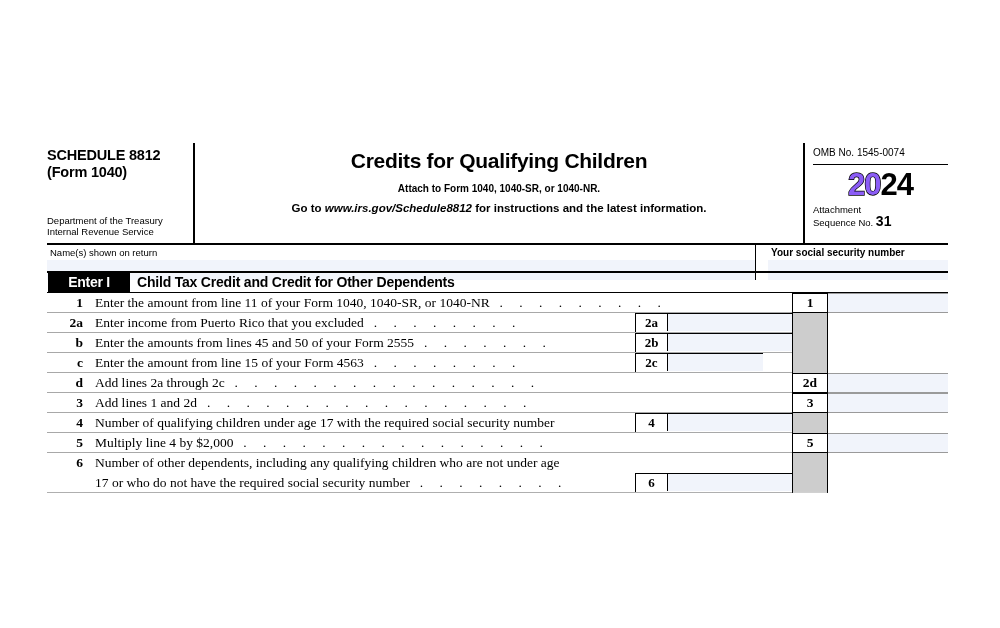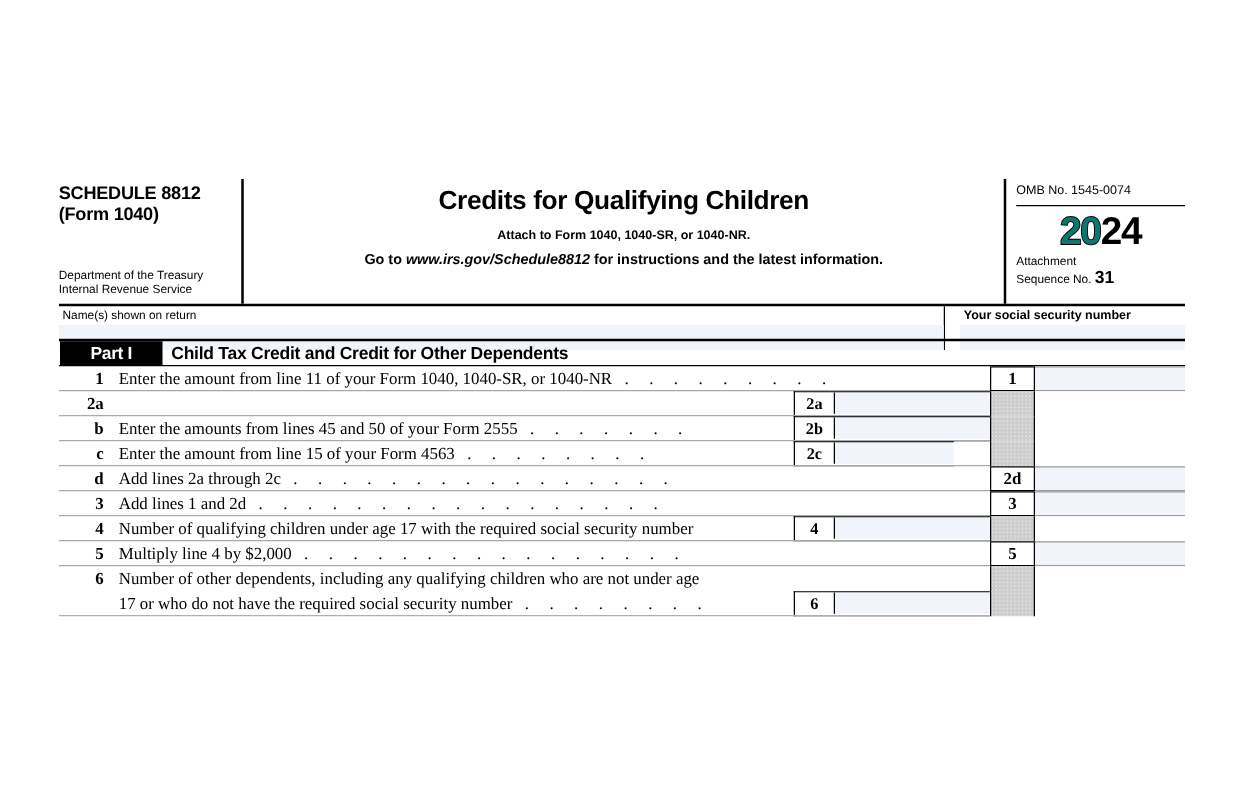--- a/index.html
+++ b/index.html
@@ -118,21 +118,21 @@
     height: 34px;
   }
   #year-text {
     font-family: "Liberation Sans", "DejaVu Sans", sans-serif;
     font-weight: bold;
     font-size: 31px;
     line-height: 33px;
     letter-spacing: -1px;
   }
   .year-hollow {
-    color: #0f766e;
+    color: #8b5cf6;
     -webkit-text-stroke: 1.4px #000;
     paint-order: stroke fill;
   }
   .year-solid { color: #000; }
   #attachment-block {
     font-family: "Liberation Sans", "DejaVu Sans", sans-serif;
     font-size: 9.5px;
     line-height: 11.5px;
     padding-top: 2px;
   }
@@ -395,34 +395,35 @@
       <div class="field-caption">Name(s) shown on return</div>
       <div class="field-input"></div>
     </div>
     <div id="ssn-cell">
       <div class="field-caption ssn-caption">Your social security number</div>
       <div class="field-input"></div>
     </div>
   </div>
 
   <div id="part-bar">
-    <div id="part-label">Part I</div>
+    <div id="part-label">Enter I</div>
     <div id="part-title">Child Tax Credit and Credit for Other Dependents</div>
   </div>
 
   <div id="lines-body" style="height: 220px;">
       <div class="line-row" style="position: absolute; left: 0px; top: 0px; height: 20px;">
         <div class="line-no">1</div>
         <div class="line-text">Enter the amount from line 11 of your Form 1040, 1040-SR, or 1040-NR<span class="leader">  . . . . . . . . .</span></div>
         <div class="col-num" style="top: 0px; height: 20px; line-height: 17px;">1</div>
         <div class="col-amount amount-active" style="top: 0px; height: 20px;"></div>
         <div class="row-rule" style="top: 19px;"></div>
       </div>
       <div class="line-row" style="position: absolute; left: 0px; top: 20px; height: 20px;">
         <div class="line-no">2a</div>
+        <div class="line-text">Enter income from Puerto Rico that you excluded<span class="leader">  . . . . . . . .</span></div>
         <div class="inner-box" style="left: 588px; width: 157px; top: 0px;">
           <div class="inner-num">2a</div>
           <div class="inner-fill"></div>
         </div>
         <div class="col-gray" style="top: 0px; height: 20px;"></div>
         <div class="col-amount amount-blank" style="top: 0px; height: 20px;"></div>
         <div class="row-rule" style="top: 19px;"></div>
       </div>
       <div class="line-row" style="position: absolute; left: 0px; top: 40px; height: 20px;">
         <div class="line-no">b</div>

